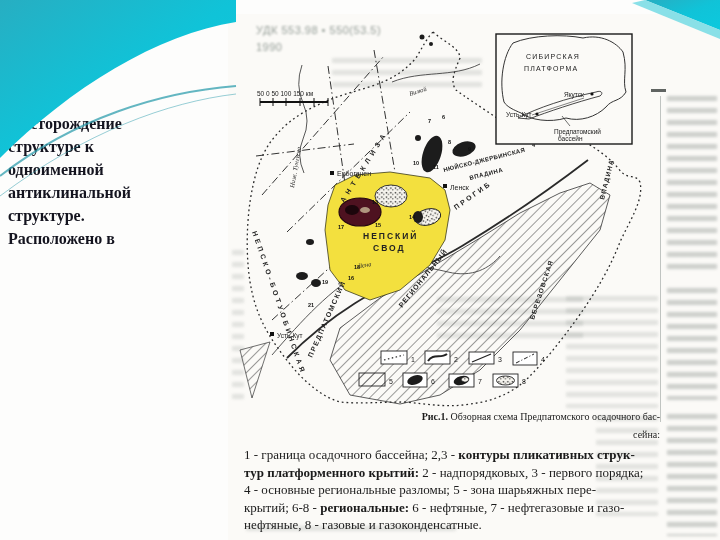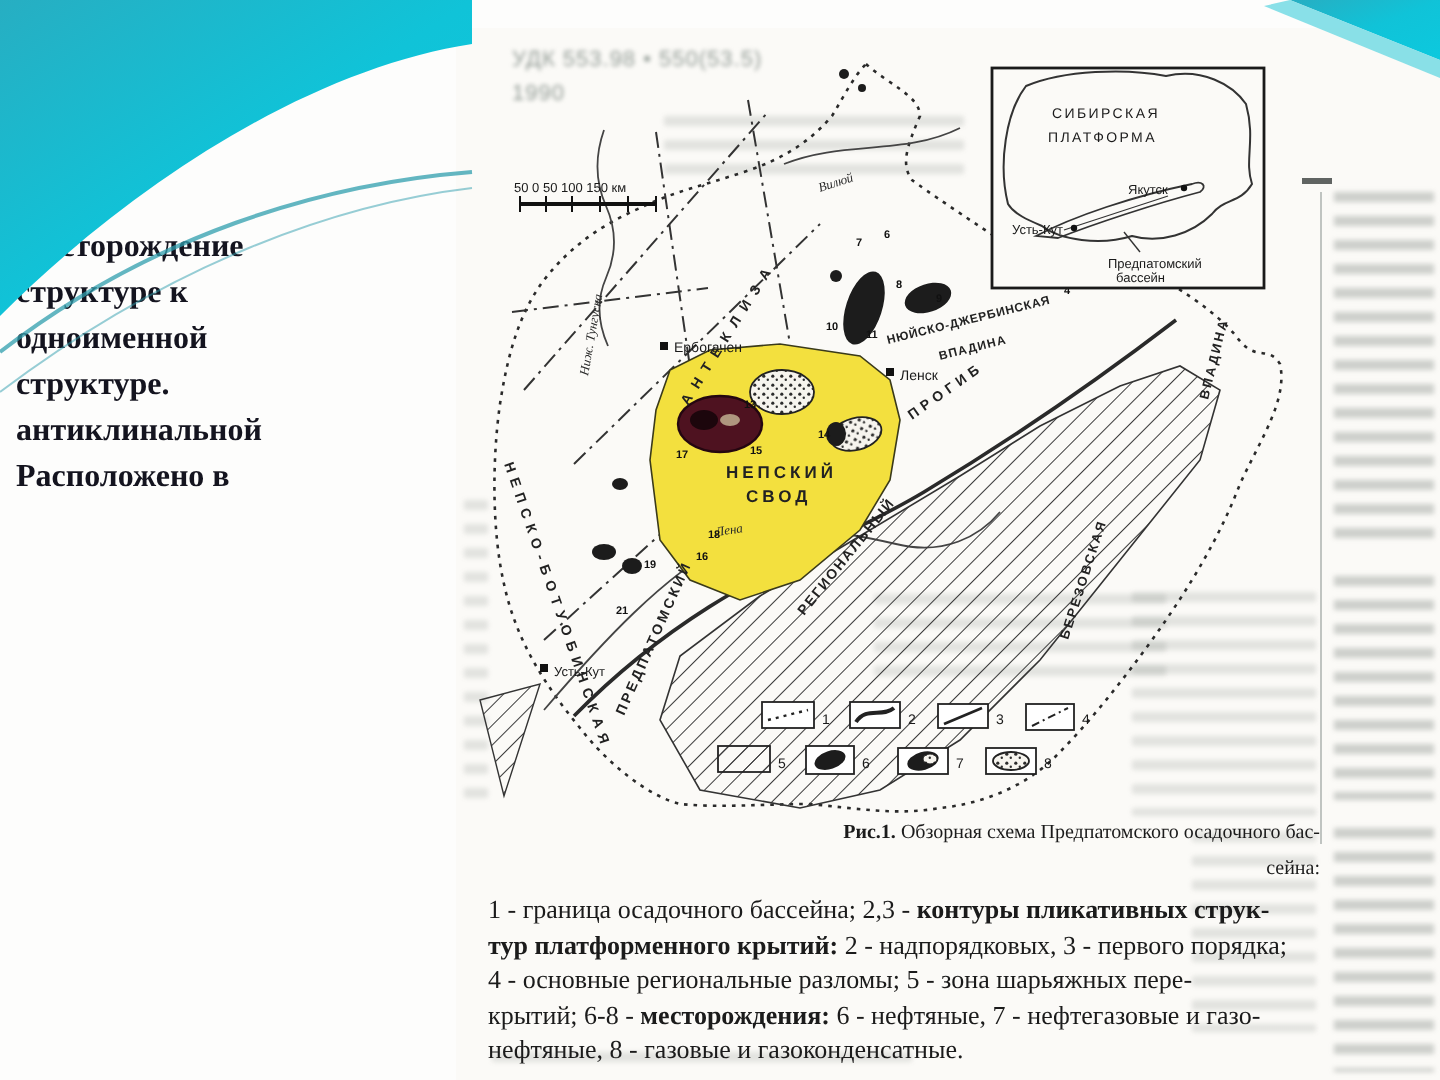--- a/index.html
+++ b/index.html
@@ -211,31 +211,31 @@
 
   <div class="caption">
     <div class="title">
       <span class="b">Рис.1.</span><span> Обзорная схема Предпатомского осадочного бас-</span><br>
       <span>сейна:</span>
     </div>
     <div class="legend-lines">
       <span>1 - граница осадочного бассейна; 2,3 - </span><span class="b">контуры пликативных струк-</span><br>
       <span class="b">тур платформенного крытий:</span><span> 2 - надпорядковых, 3 - первого порядка;</span><br>
       <span>4 - основные региональные разломы; 5 - зона шарьяжных пере-</span><br>
-      <span>крытий; 6-8 - </span><span class="b">месторождения:</span><span> 6 - нефтяные, 7 - нефтегазовые и газо-</span><br>
+      <span>крытий; 6-8 - </span><span class="b">региональные:</span><span> 6 - нефтяные, 7 - нефтегазовые и газо-</span><br>
       <span>нефтяные, 8 - газовые и газоконденсатные.</span>
     </div>
   </div>
 
   <div class="note">
     <div>Месторождение</div>
     <div>структуре к</div>
     <div>одноименной</div>
+    <div>антиклинальной</div>
     <div>структуре.</div>
-    <div>антиклинальной</div>
     <div>Расположено в</div>
   </div>
 
   <svg class="deco" width="720" height="220" viewBox="0 0 720 220">
     <defs>
       <linearGradient id="teal" x1="0" y1="0" x2="1" y2="1">
         <stop offset="0" stop-color="#27aec2"></stop>
         <stop offset=".5" stop-color="#10c3d8"></stop>
         <stop offset="1" stop-color="#0cc9de"></stop>
       </linearGradient>

